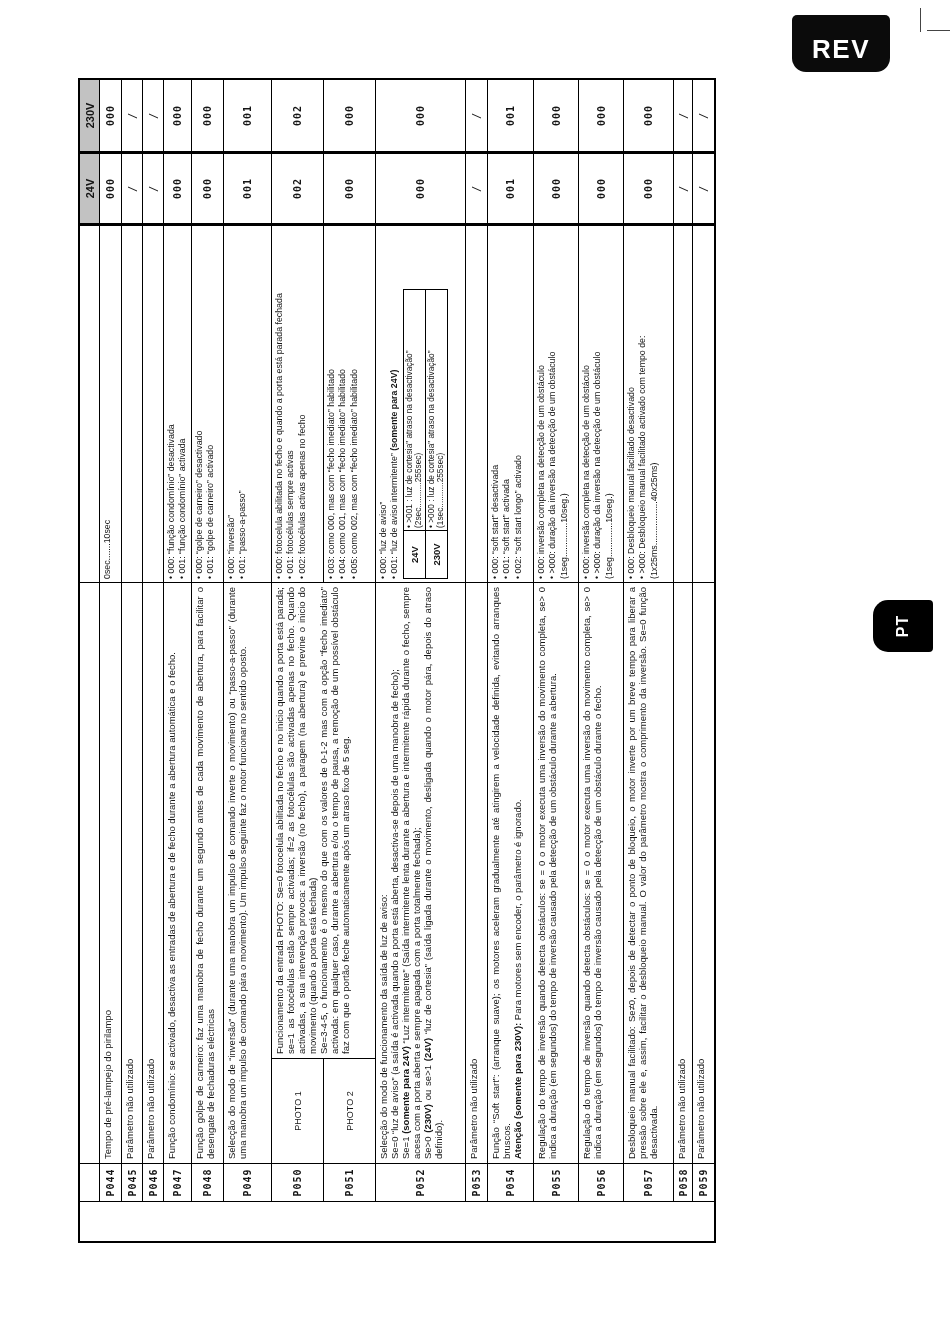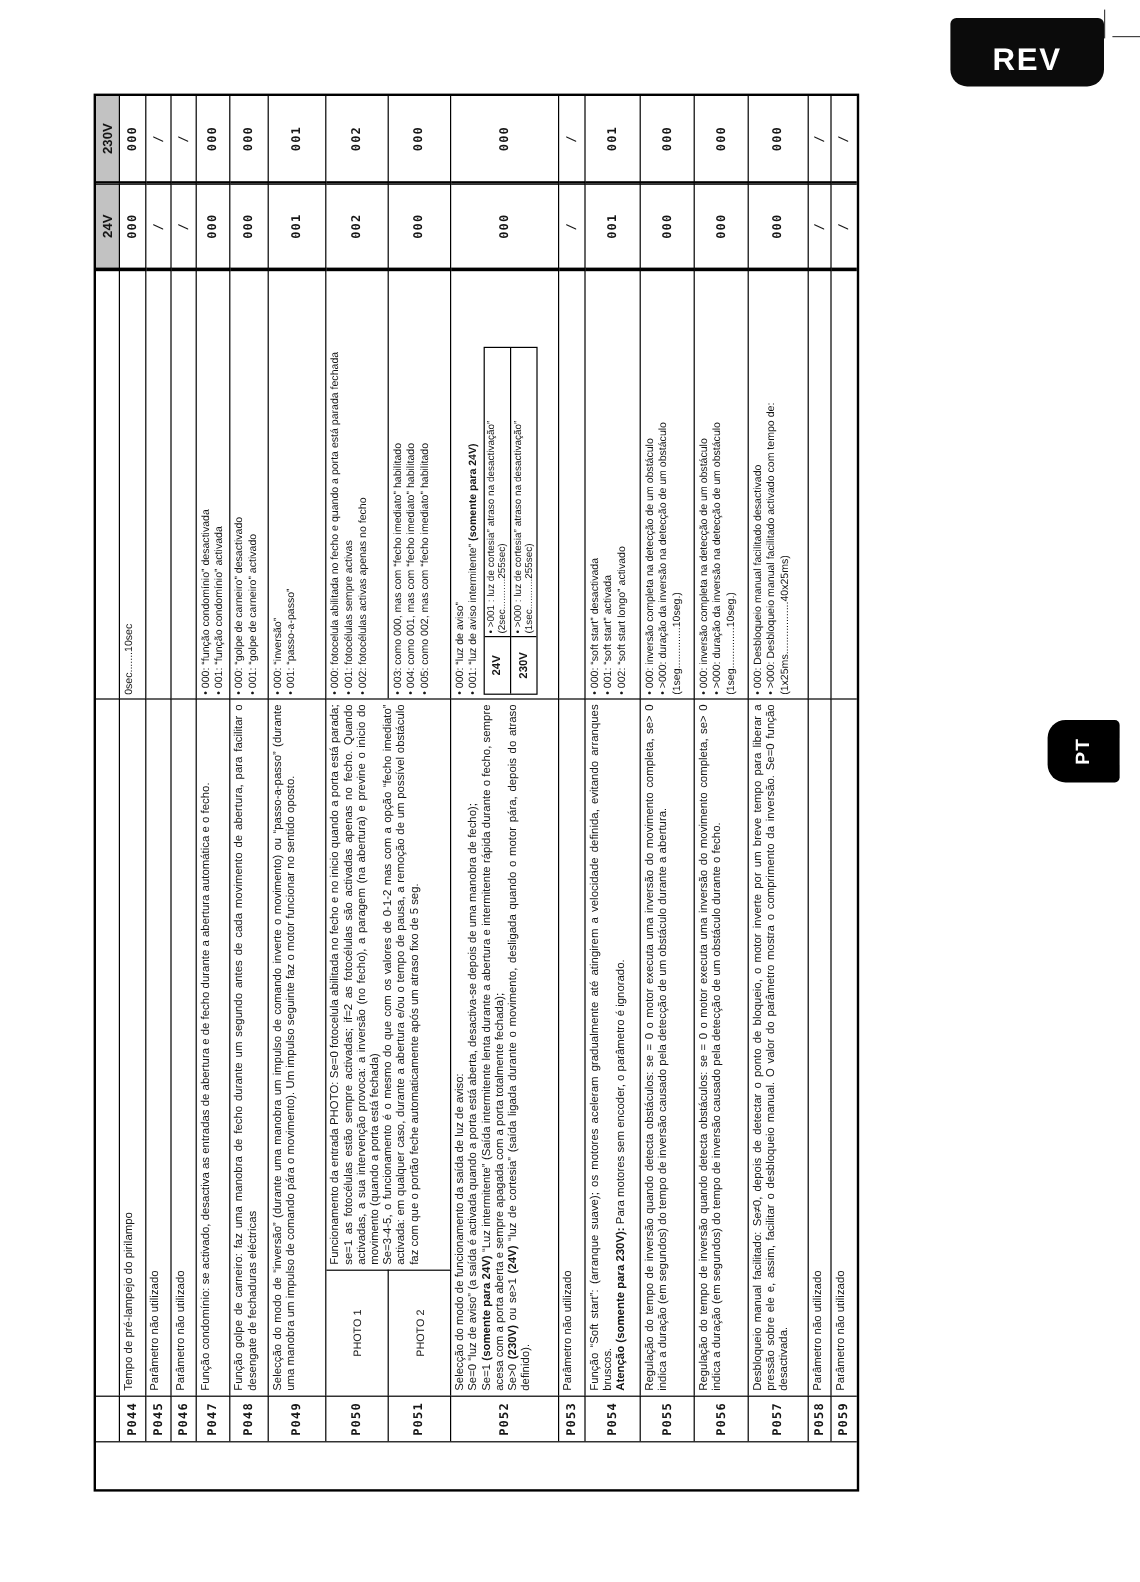--- a/index.html
+++ b/index.html
@@ -1,20 +1,20 @@
 <!DOCTYPE html>
 <html><head>
 <meta charset="utf-8">
 <style>
   html,body{margin:0;padding:0;background:#fff;}
   body{width:950px;height:1318px;position:relative;overflow:hidden;
        font-family:"Liberation Sans",sans-serif;color:#151515;}
 
   
-  .rev-logo{position:absolute;left:792px;top:15px;width:128px;height:57px;
+  .rev-logo{position:absolute;left:792px;top:15px;width:98px;height:57px;
     background:#0b0b0b;border-radius:5px 5px 14px 14px;display:flex;
     align-items:flex-end;justify-content:center;padding-bottom:7px;box-sizing:border-box;}
   .rev-logo span{color:#fff;font-weight:bold;font-size:26px;letter-spacing:1.5px;}
   .crop-v{position:absolute;left:920px;top:8px;width:1px;height:24px;background:#444;}
   .crop-h{position:absolute;left:927px;top:30px;width:23px;height:1px;background:#444;}
   .pt-tab{position:absolute;left:873px;top:600px;width:60px;height:52px;background:#000;
     border-radius:15px 4px 4px 15px;display:flex;align-items:center;justify-content:center;}
   .pt-tab span{color:#fff;font-weight:bold;font-size:16px;letter-spacing:1px;
     transform:rotate(-90deg);}
 

